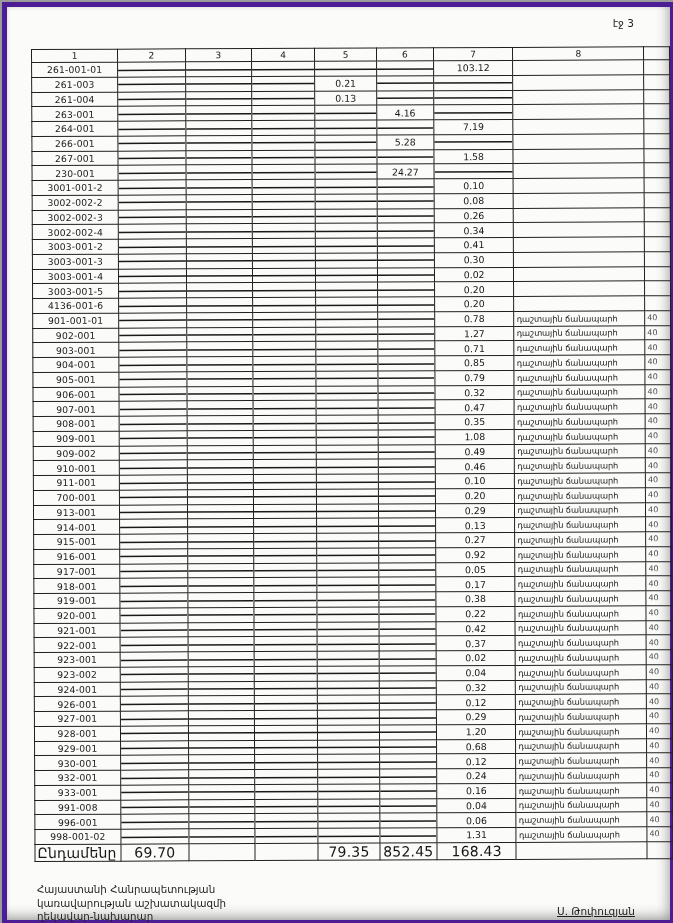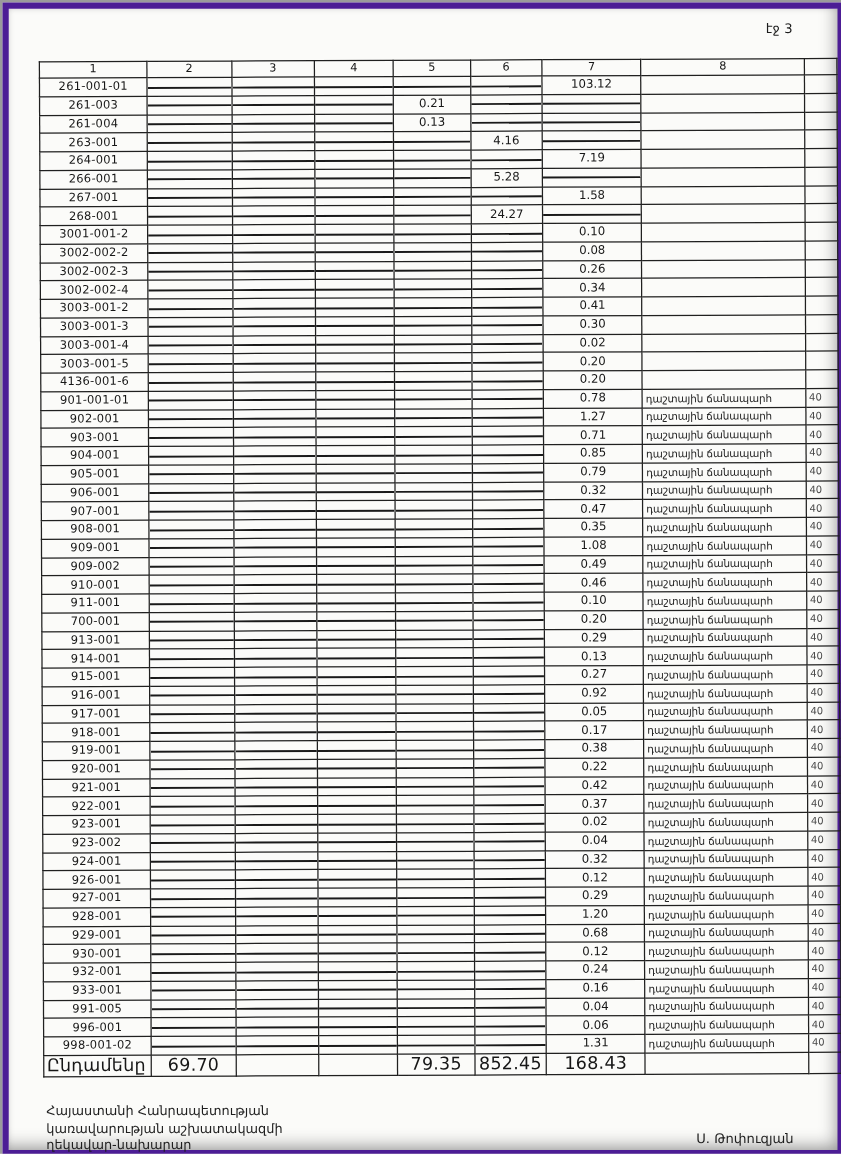--- a/index.html
+++ b/index.html
@@ -65,21 +65,21 @@
     border:none;height:19px;font-size:14px;vertical-align:middle;
   }
   .t-label{text-align:left;padding-left:3px;letter-spacing:0.2px;}
   .t-num{text-align:center;letter-spacing:0.2px;}
   .footer-org{
     position:absolute;left:30px;top:876px;
     font-size:10.3px;line-height:13.5px;color:#1e1e1e;
   }
   .signature{
     position:absolute;left:550px;top:898px;
-    font-size:10.5px;color:#1e1e1e;
+    font-size:10.5px;color:#1e1e1e;text-decoration:underline;
   }
 </style>
 </head>
 <body>
 
 <div class="page">
 
   <div class="page-label">էջ 3</div>
 
   <div class="tilt">
@@ -180,21 +180,21 @@
             <td class="c-strike"></td>
             <td class="c-strike"></td>
             <td class="c-strike"></td>
             <td class="c-strike"></td>
             <td class="c-strike"></td>
             <td class="c-num">1.58</td>
             <td class="c-blank"></td>
             <td class="c-mark"></td>
           </tr>
           <tr>
-            <td class="c-code">268-001</td>
+            <td class="c-code">230-001</td>
             <td class="c-strike"></td>
             <td class="c-strike"></td>
             <td class="c-strike"></td>
             <td class="c-strike"></td>
             <td class="c-num">24.27</td>
             <td class="c-strike"></td>
             <td class="c-blank"></td>
             <td class="c-mark"></td>
           </tr>
           <tr>
@@ -653,21 +653,21 @@
             <td class="c-strike"></td>
             <td class="c-strike"></td>
             <td class="c-strike"></td>
             <td class="c-strike"></td>
             <td class="c-strike"></td>
             <td class="c-num">0.16</td>
             <td class="c-road">դաշտային ճանապարհ</td>
             <td class="c-mark">40</td>
           </tr>
           <tr>
-            <td class="c-code">991-005</td>
+            <td class="c-code">991-008</td>
             <td class="c-strike"></td>
             <td class="c-strike"></td>
             <td class="c-strike"></td>
             <td class="c-strike"></td>
             <td class="c-strike"></td>
             <td class="c-num">0.04</td>
             <td class="c-road">դաշտային ճանապարհ</td>
             <td class="c-mark">40</td>
           </tr>
           <tr>

